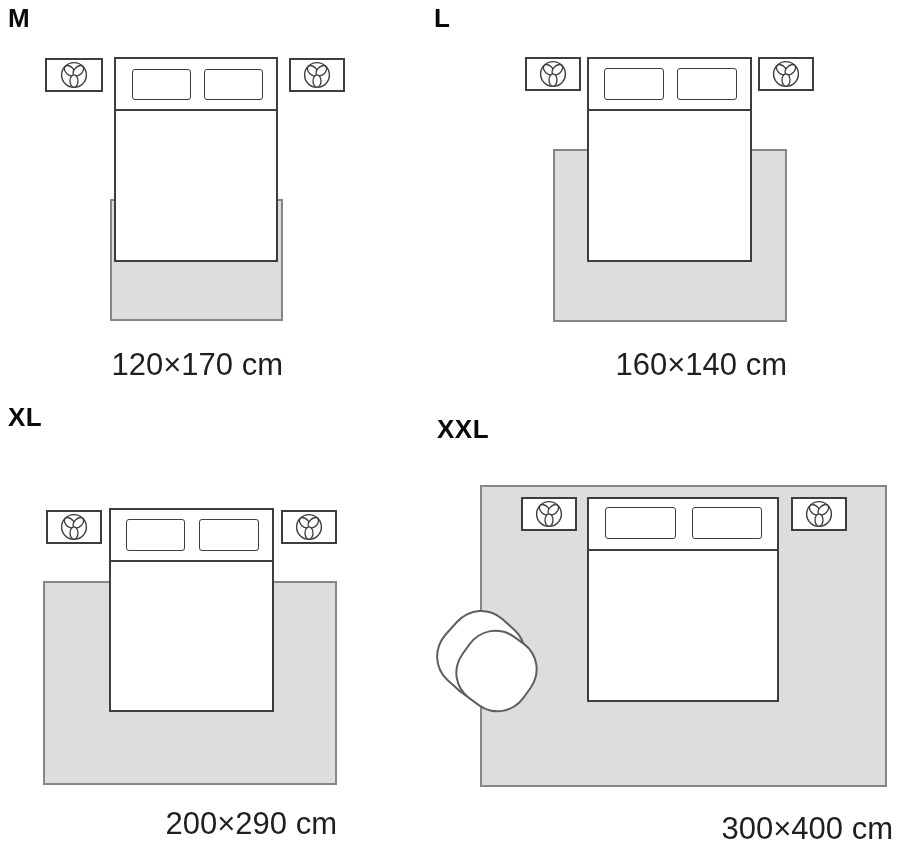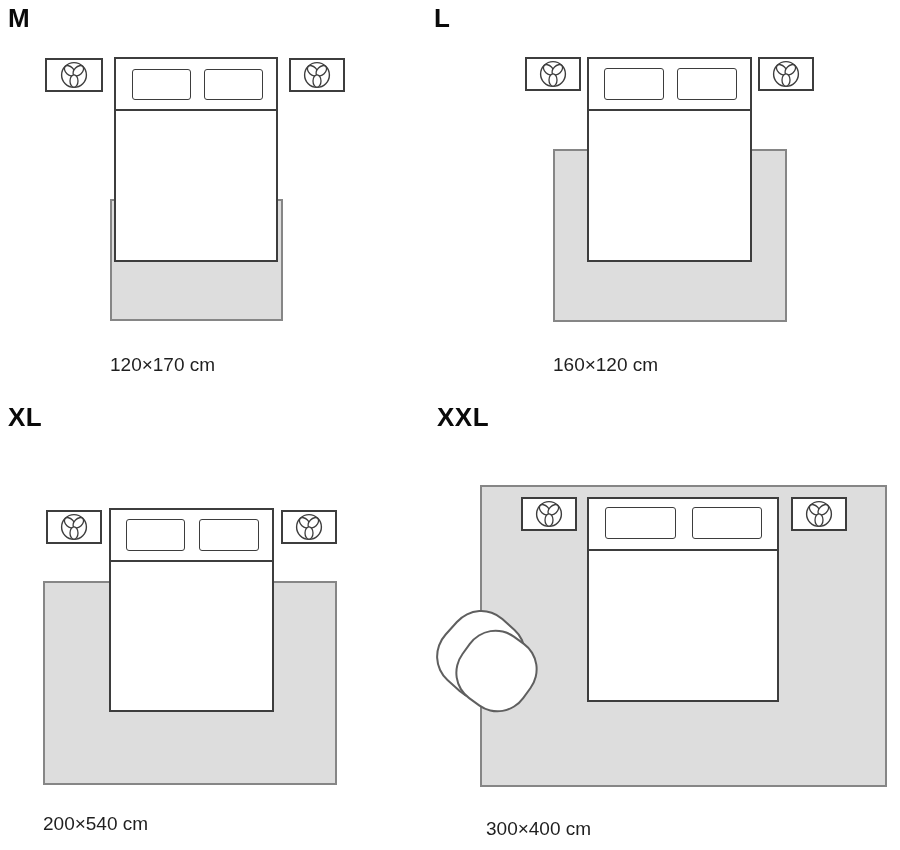--- a/index.html
+++ b/index.html
@@ -65,23 +65,23 @@
   .nightstand svg{display:block;}
   .chair-part{
     position:absolute;
     background:#ffffff;
     border:2px solid var(--chair-line);
   }
   .chair-back{border-radius:40%;transform:rotate(42deg);}
   .chair-seat{border-radius:42%;transform:rotate(36deg);}
   .dim-label{
     position:absolute;
-    font-size:19px;
+    font-size:31px;
     color:var(--text-dim);
-    text-align:left;
+    text-align:right;
     line-height:26px;
     white-space:nowrap;
   }
 </style>
 </head>
 <body>
 
 <svg width="0" height="0" style="position:absolute" aria-hidden="true">
   <defs>
     <g id="trefoil-shape">
@@ -129,46 +129,46 @@
     <div class="nightstand" style="left:75px;top:57px;width:56px;height:34px">
       <svg width="28" height="28" viewBox="0 0 28 28">
           <use href="#trefoil-shape"></use>
         </svg>
     </div>
     <div class="nightstand" style="left:308px;top:57px;width:56px;height:34px">
       <svg width="28" height="28" viewBox="0 0 28 28">
           <use href="#trefoil-shape"></use>
         </svg>
     </div>
-    <div class="dim-label" style="left:103px;top:352px;width:234px">160×120 cm</div>
+    <div class="dim-label" style="left:103px;top:352px;width:234px">160×140 cm</div>
   </section>
 
   <section class="panel" style="left:0;top:390px;width:450px;height:460px">
     <h2 class="size-label" style="left:8px;top:12px">XL</h2>
     <div class="rug" style="left:43px;top:191px;width:294px;height:204px"></div>
     <div class="bed" style="left:109px;top:118px;width:165px;height:204px">
       <div class="pillow" style="left:15px;top:9px;width:59px;height:32px"></div>
       <div class="pillow" style="left:88px;top:9px;width:60px;height:32px"></div>
       <div class="headboard-line"></div>
     </div>
     <div class="nightstand" style="left:46px;top:120px;width:56px;height:34px">
       <svg width="28" height="28" viewBox="0 0 28 28">
           <use href="#trefoil-shape"></use>
         </svg>
     </div>
     <div class="nightstand" style="left:281px;top:120px;width:56px;height:34px">
       <svg width="28" height="28" viewBox="0 0 28 28">
           <use href="#trefoil-shape"></use>
         </svg>
     </div>
-    <div class="dim-label" style="left:43px;top:421px;width:294px">200×540 cm</div>
+    <div class="dim-label" style="left:43px;top:421px;width:294px">200×290 cm</div>
   </section>
 
   <section class="panel" style="left:450px;top:390px;width:450px;height:460px">
-    <h2 class="size-label" style="left:-13px;top:12px">XXL</h2>
+    <h2 class="size-label" style="left:-13px;top:24px">XXL</h2>
     <div class="rug" style="left:30px;top:95px;width:407px;height:302px"></div>
     <div class="bed" style="left:137px;top:107px;width:192px;height:205px">
       <div class="pillow" style="left:16px;top:8px;width:71px;height:32px"></div>
       <div class="pillow" style="left:103px;top:8px;width:70px;height:32px"></div>
       <div class="headboard-line"></div>
     </div>
     <div class="nightstand" style="left:71px;top:107px;width:56px;height:34px">
       <svg width="28" height="28" viewBox="0 0 28 28">
           <use href="#trefoil-shape"></use>
         </svg>

